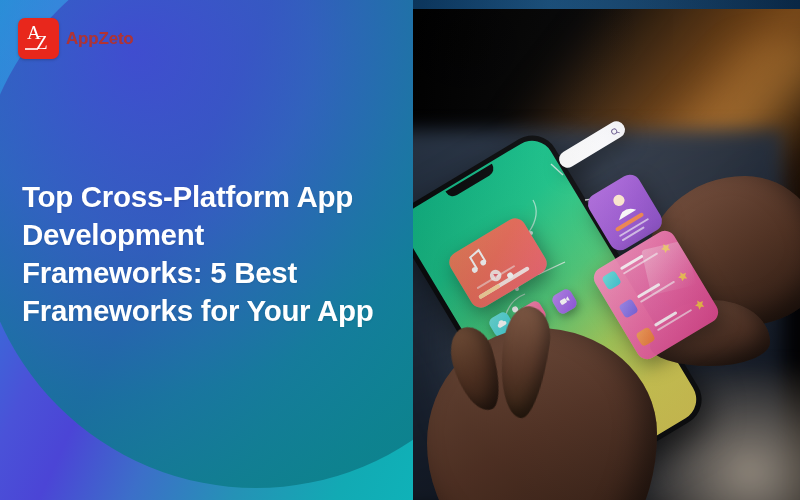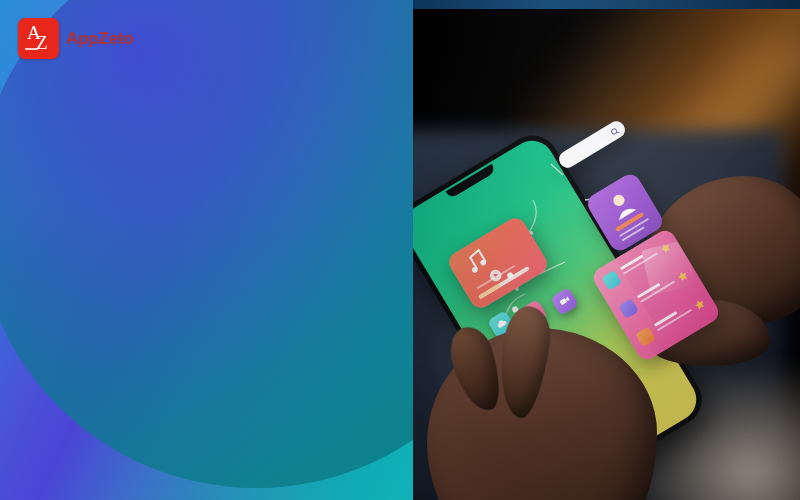--- a/index.html
+++ b/index.html
@@ -344,20 +344,21 @@
       <div class="logo-mark">
         <svg width="41" height="41" viewBox="0 0 41 41" aria-hidden="true">
           <text x="9" y="21" font-family="Liberation Serif, serif" font-size="19" fill="#ffffff">A</text>
           <text x="18" y="31" font-family="Liberation Serif, serif" font-size="19" fill="#ffffff">Z</text>
           <line x1="7" y1="31" x2="20" y2="31" stroke="#ffffff" stroke-width="1.6"></line>
         </svg>
       </div>
       <div class="logo-word">AppZeto</div>
     </div>
 
+    <h1 class="headline">Top Cross-Platform App Development Frameworks: 5 Best Frameworks for Your App</h1>
   </div>
 
   <div class="right-panel">
     <div class="photo-bg">
       <div class="bg-shadow-top"></div>
       <div class="bg-wood"></div>
       <div class="bg-wood2"></div>
       <div class="bg-denim"></div>
       <div class="bg-denim-light"></div>
       <div class="bg-cushion"></div>

